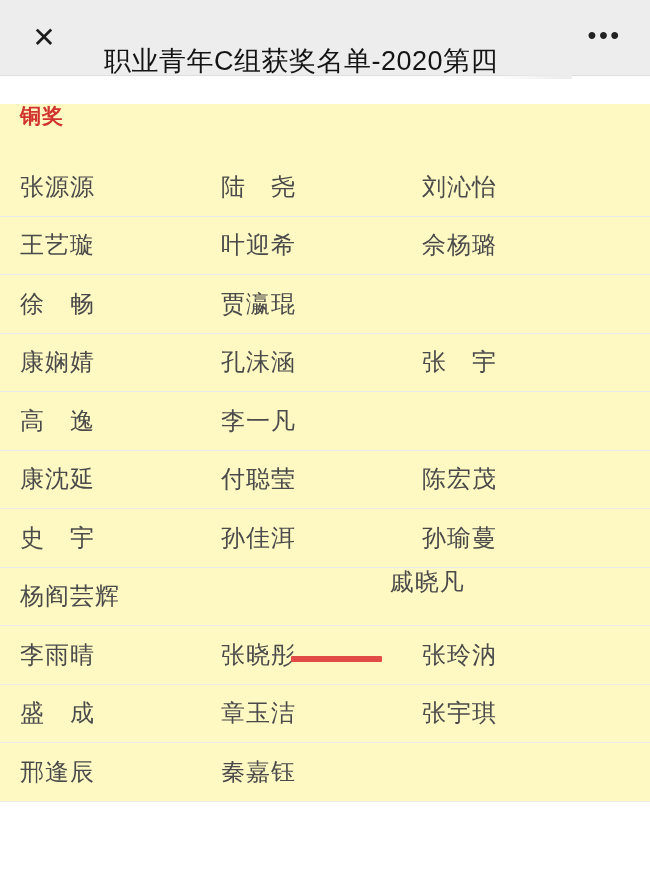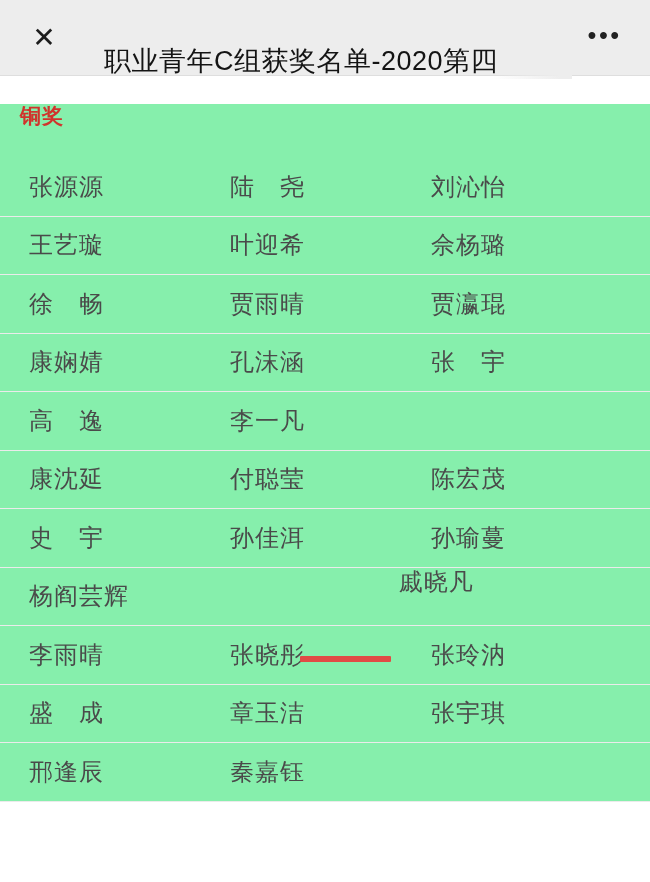--- a/index.html
+++ b/index.html
@@ -70,36 +70,36 @@
   }
   .more-icon {
     font-size: 24px;
     letter-spacing: 3px;
     font-weight: bold;
     color: #222222;
     line-height: 10px;
   }
 
   
-  .content { background: #86efac; }
+  .content { background: #fef9c3; }
   .section-title {
     margin: 28px 0 0 20px;
     font-size: 21px;
     font-weight: bold;
     color: #d0342c;
     letter-spacing: 1px;
     line-height: 24px;
   }
 
   .name-grid { margin-top: 30px; }
   .row {
     display: flex;
     align-items: center;
     height: 58.5px;
-    padding-left: 29px;
+    padding-left: 20px;
     border-bottom: 1px solid #ebebeb;
   }
   .cell {
     width: 201px;
     flex: none;
     font-size: 24px;
     letter-spacing: 1px;
     color: #4a4a4a;
     white-space: pre;
   }
@@ -144,21 +144,20 @@
       </div>
 
       <div class="row">
         <div class="cell">王艺璇</div>
         <div class="cell">叶迎希</div>
         <div class="cell">佘杨璐</div>
       </div>
 
       <div class="row">
         <div class="cell">徐　畅</div>
-        <div class="cell">贾雨晴</div>
         <div class="cell">贾瀛琨</div>
       </div>
 
       <div class="row">
         <div class="cell">康娴婧</div>
         <div class="cell">孔沫涵</div>
         <div class="cell">张　宇</div>
       </div>
 
 

